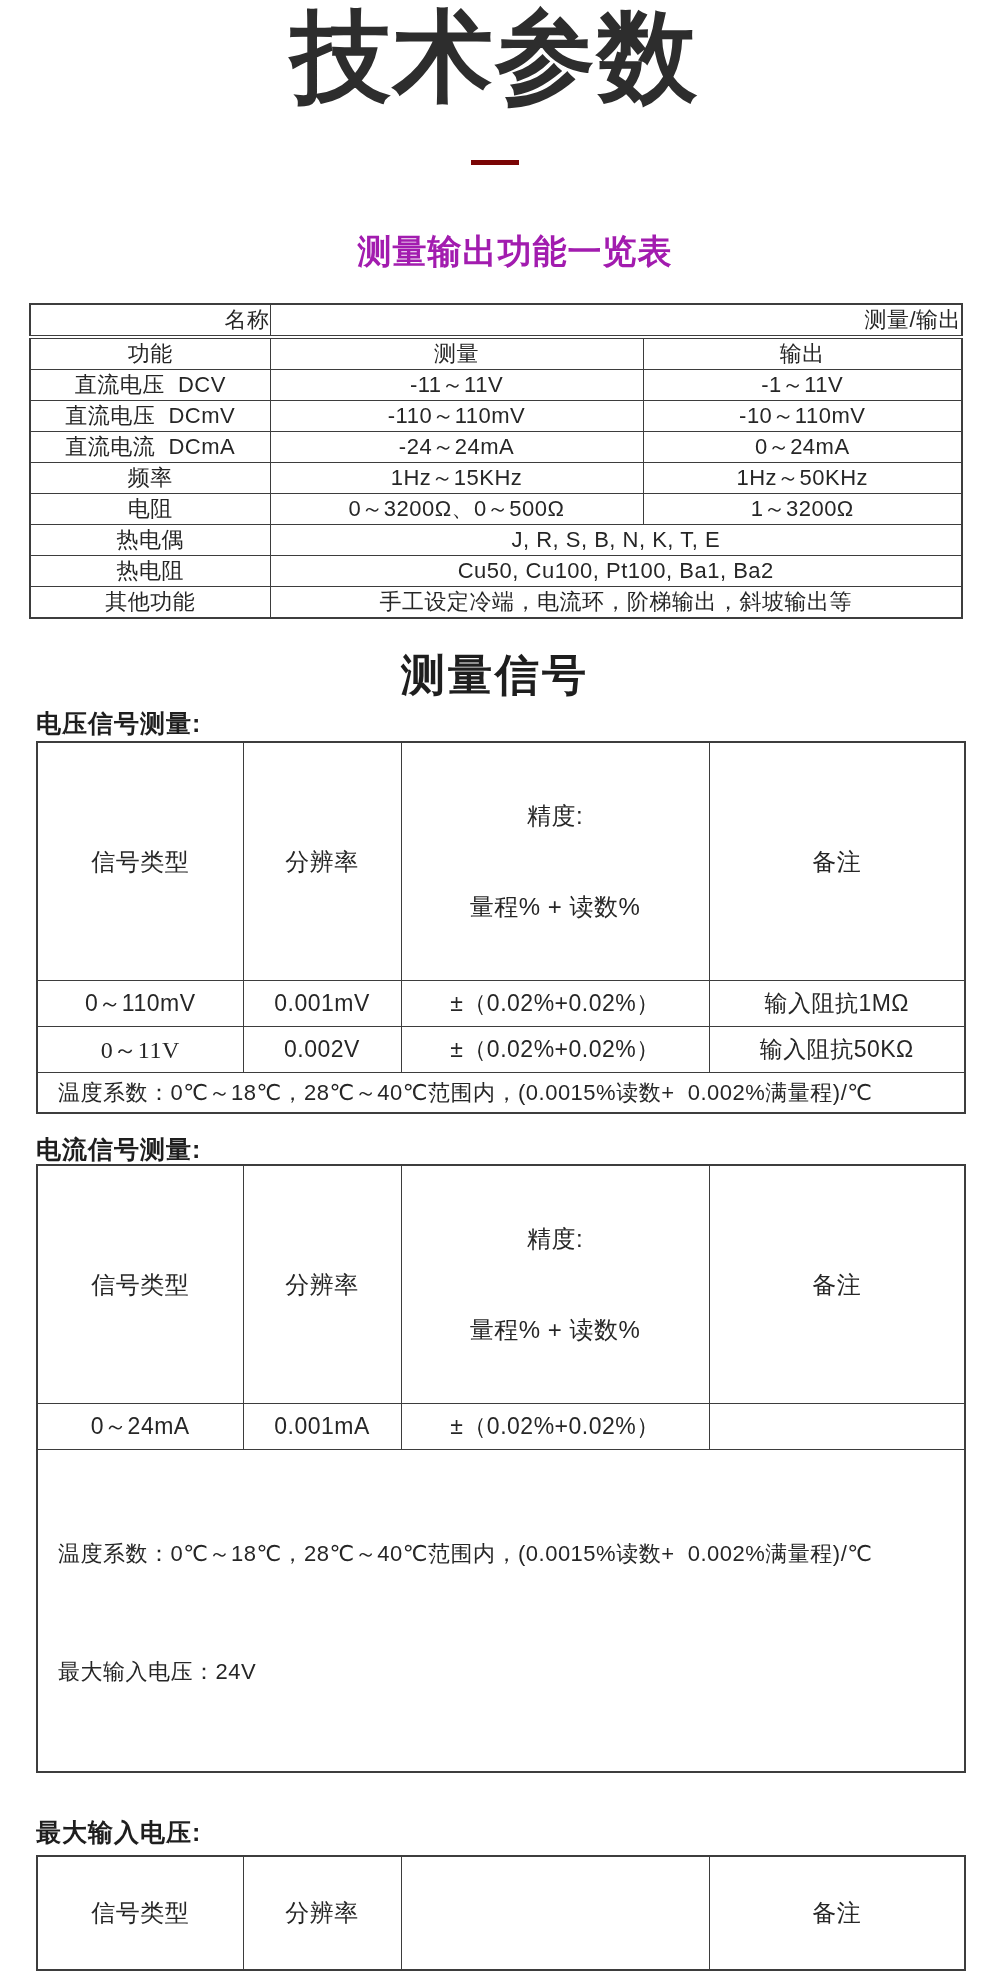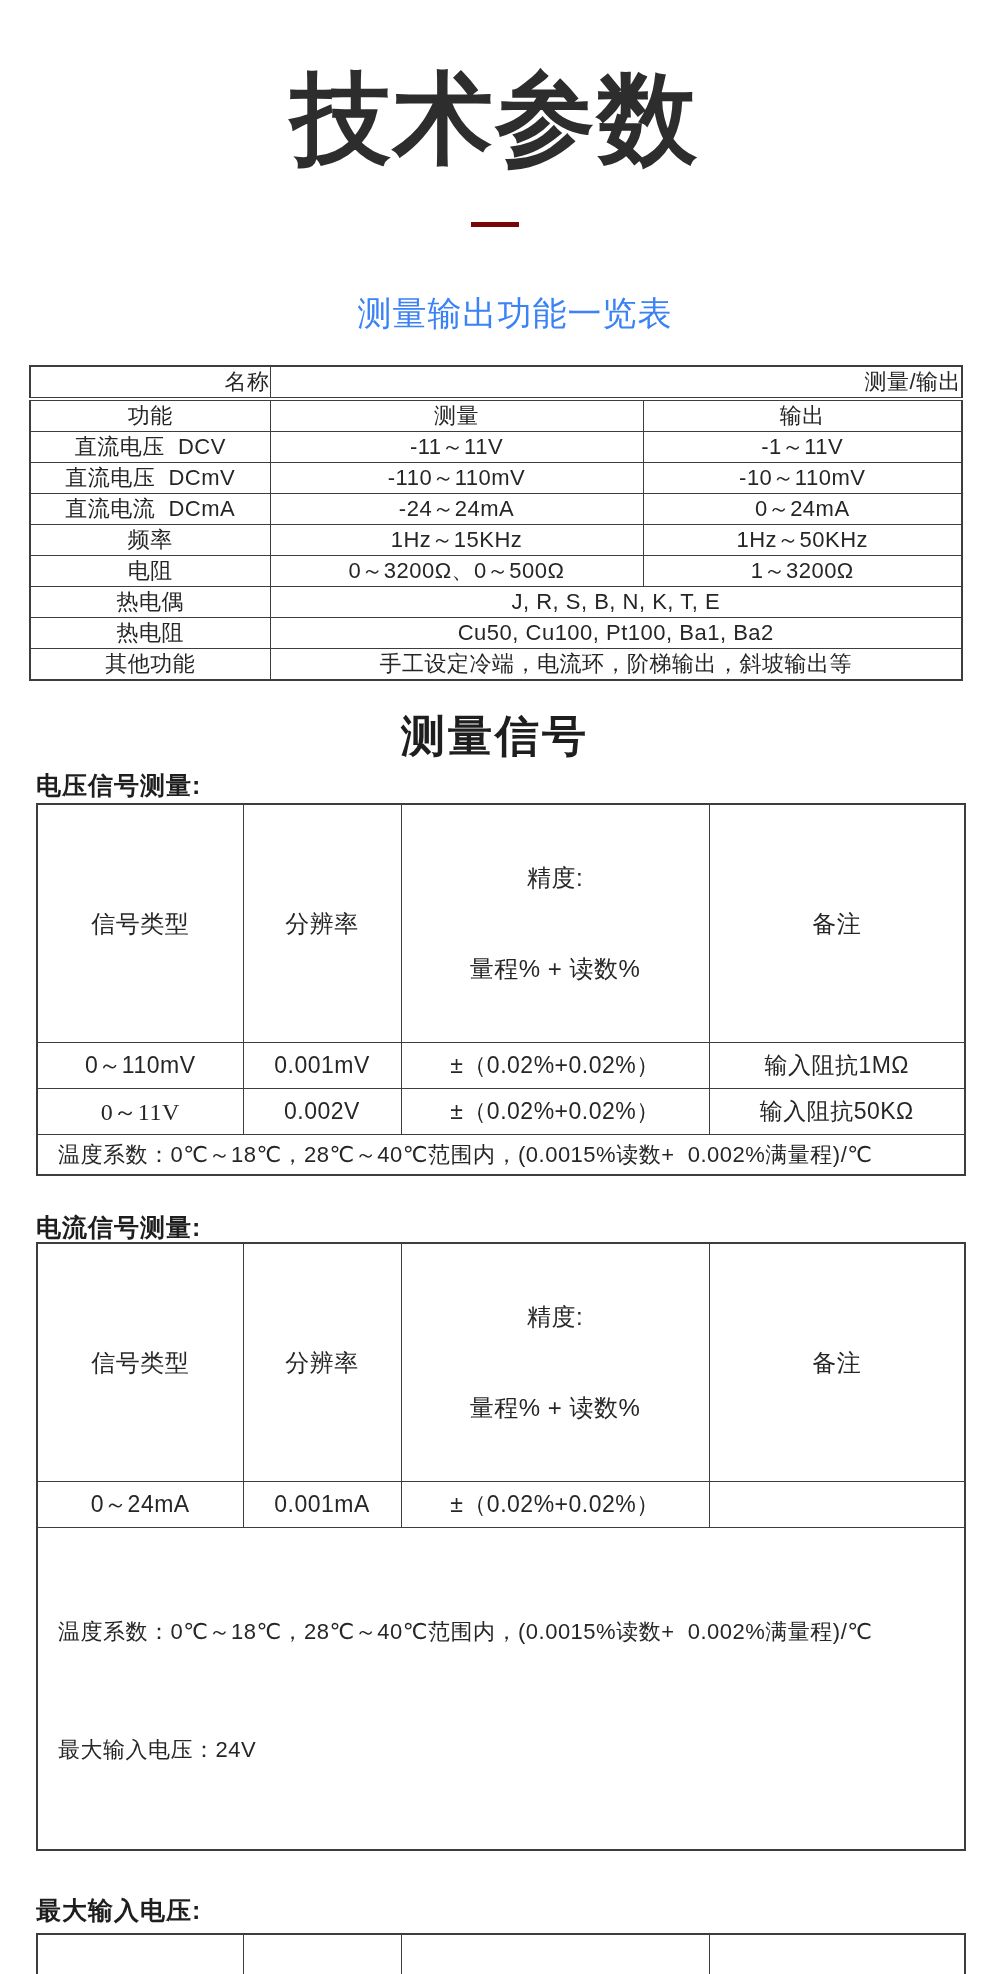--- a/index.html
+++ b/index.html
@@ -5,40 +5,39 @@
   * { margin:0; padding:0; box-sizing:border-box; }
   html,body { background:#ffffff; }
   body {
     width:990px;
     font-family:"Liberation Sans","DejaVu Sans",sans-serif;
     color:#282828;
   }
   .page { width:990px; height:1974px; background:#fff; overflow:hidden; position:relative; }
 
   .main-title {
-    padding-top:62px;
     text-align:center;
     font-size:100px;
     line-height:1.12;
     font-weight:900;
     letter-spacing:2px;
     color:#2d2d2d;
   }
   .red-dash {
     width:48px; height:5px;
     background:#7a0505;
     margin:48px auto 0;
   }
   .overview-heading {
     margin-top:64px;
     text-align:center;
     font-size:34px;
-    font-weight:400;
+    font-weight:700;
     letter-spacing:1px;
-    color:#3b82f6;
+    color:#a21caf;
     padding-left:40px;
   }
 
   table { border-collapse:collapse; table-layout:fixed; }
   .t { border:2px solid #3d3d3d; }
   .t td {
     border:1px solid #3d3d3d;
     font-size:22px;
     text-align:center;
     vertical-align:middle;
@@ -54,32 +53,31 @@
   .t1 tr.dbl td { border-bottom:4px double #3d3d3d;text-align:right; }
 
   .section-heading {
     margin-top:30px;
     text-align:center;
     font-size:44px;
     line-height:1.2;
     font-weight:700;
     letter-spacing:3px;
     color:#1e1e1e;
-    font-family:Liberation Serif, serif;
   }
   .sub-label {
     margin-left:36px;
     font-size:25px;
     line-height:1.2;
     font-weight:700;
     color:#1e1e1e;
     letter-spacing:1px;
   }
   .lbl-voltage    { margin-top:6px;  }
-  .lbl-current    { margin-top:36px; }
+  .lbl-current    { margin-top:20px; }
   .lbl-resistance { margin-top:44px; }
 
   
   .ts { width:928px; margin:3px 0 0 36px; }
   .ts tr.hdr td { height:76px; font-size:24px; }
   .ts .prec-line { line-height:1.45; }
   .ts tr.row td { height:46px; font-size:23px; }
   .ts tr.footer td {
     height:40px;
     text-align:left;

